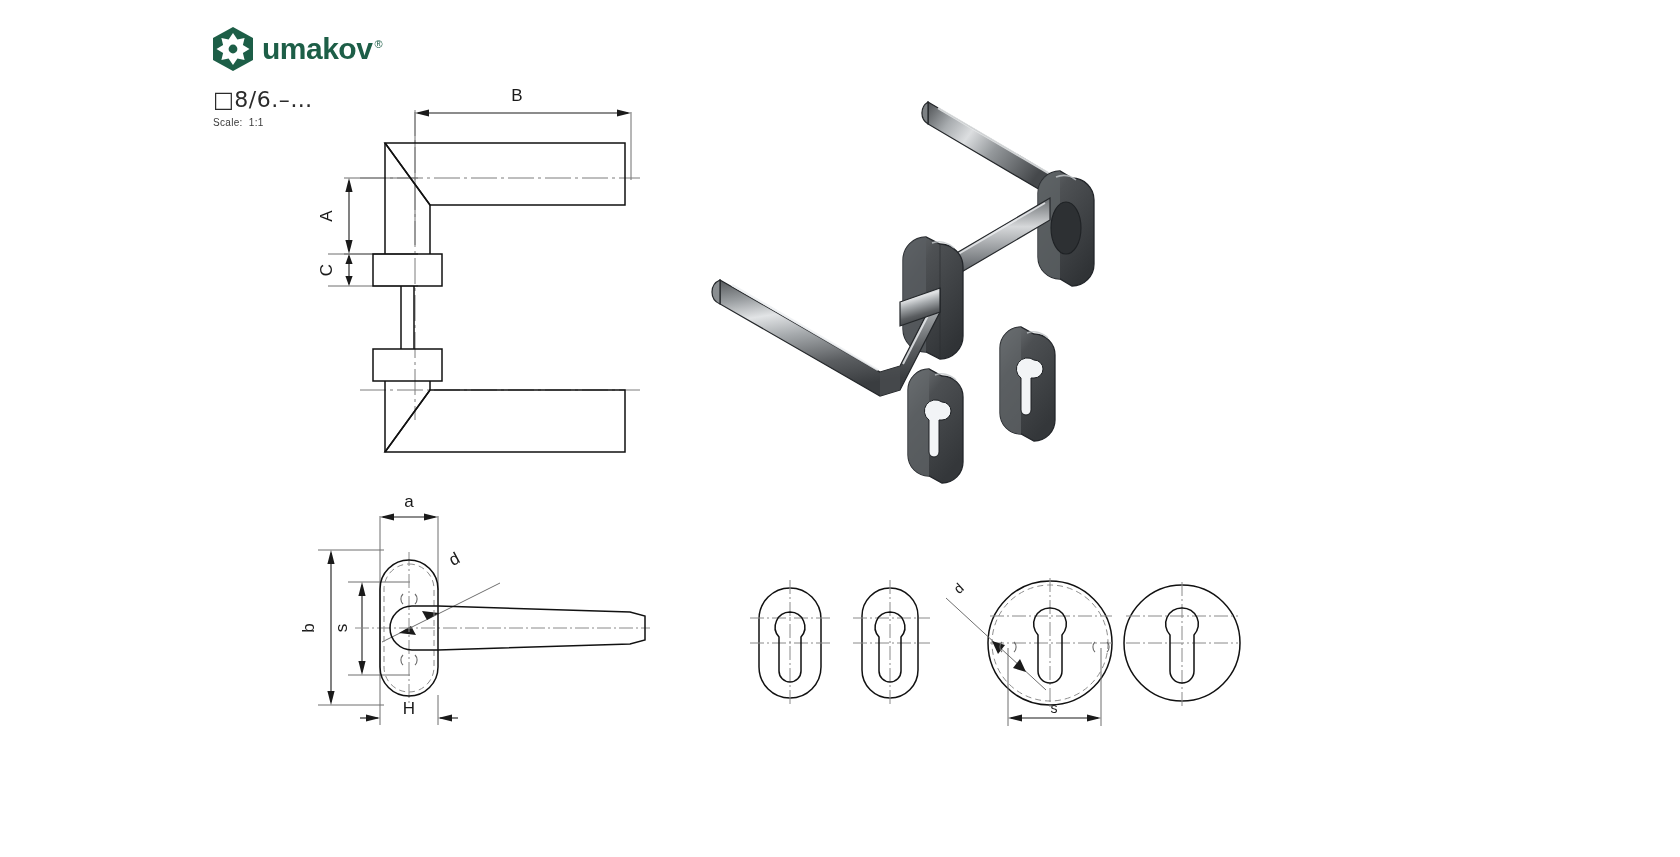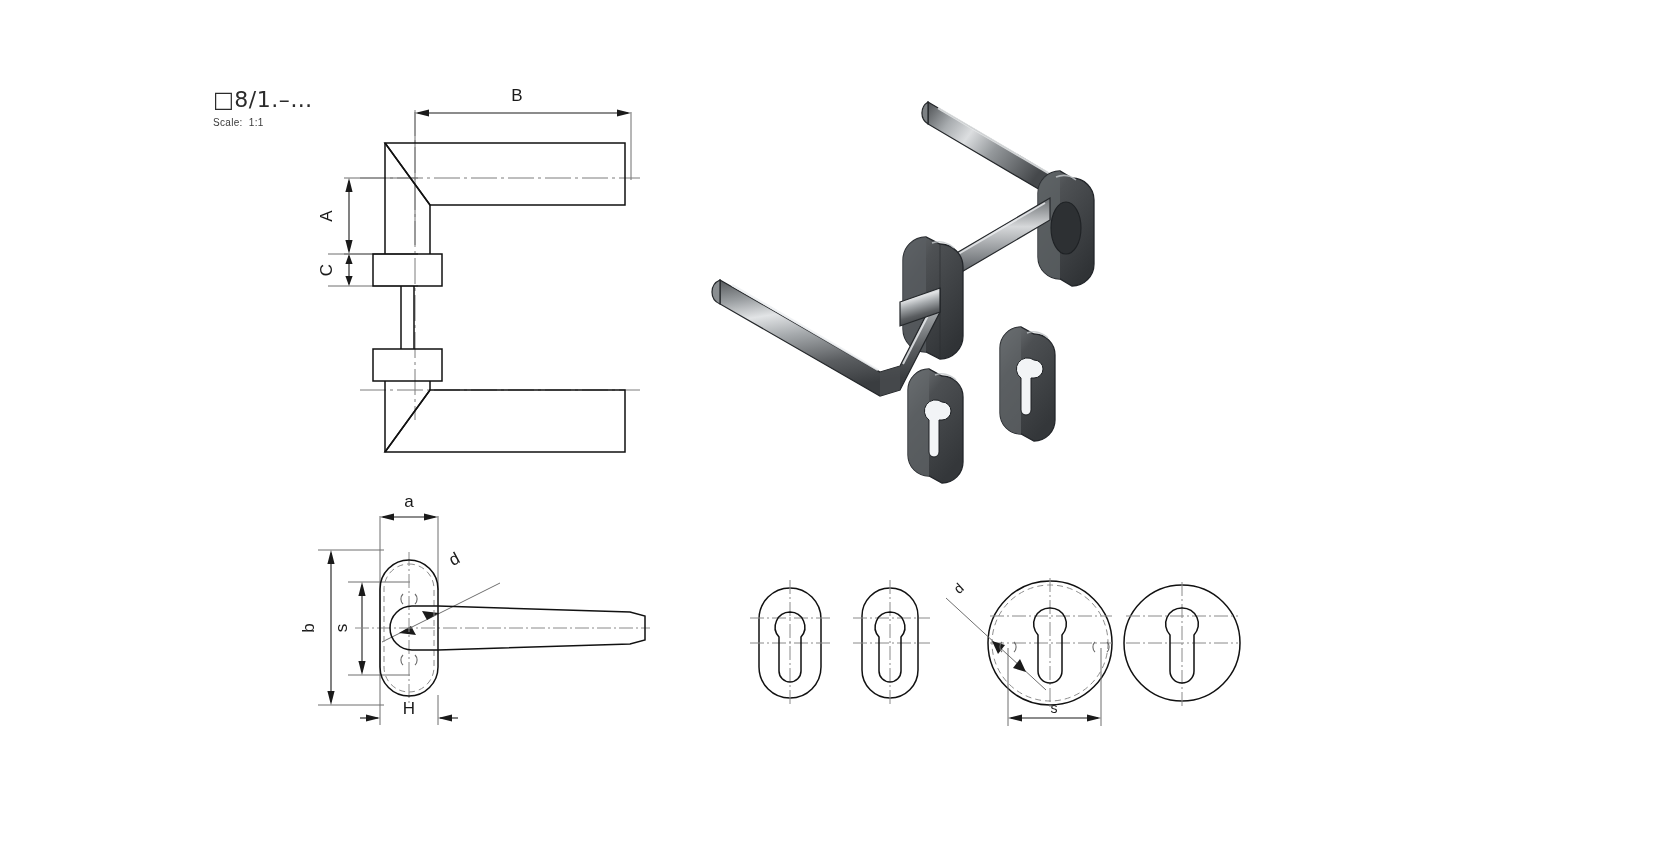--- a/index.html
+++ b/index.html
@@ -32,23 +32,38 @@
   .dtxt{font-family:"Liberation Sans",sans-serif;font-size:17px;fill:#1a1a1a;}
   .dtxt-s{font-family:"Liberation Sans",sans-serif;font-size:14px;fill:#1a1a1a;}
 
   .iso3d{position:absolute;}
 </style>
 </head>
 <body>
 
 <div class="stage">
 
+  <div id="brand">
+    <span class="mark">
+      <svg width="42" height="46" viewBox="0 0 42 46">
+        <polygon points="21,1 41,12 41,34 21,45 1,34 1,12" fill="#1d5e47"></polygon>
+        <path d="M21 7 L25.4 13.6 L32.6 11.9 L30.9 19.1 L37.5 23.0
+                 L30.9 26.9 L32.6 34.1 L25.4 32.4 L21 39.0 L16.6 32.4
+                 L9.4 34.1 L11.1 26.9 L4.5 23.0 L11.1 19.1 L9.4 11.9
+                 L16.6 13.6 Z" fill="#ffffff"></path>
+        <circle cx="21" cy="23" r="4.4" fill="#1d5e47"></circle>
+      </svg>
+    </span>
+    <span class="word" style="color:#1d5e47;">
+      <span>umakov</span><span class="reg">®</span>
+    </span>
+  </div>
 
   <div id="title-block">
-    <div class="code">□8/1.–…</div>
+    <div class="code">□8/6.–…</div>
     <div class="scale">
       <span>Scale:</span>
       &nbsp;<span>1:1</span>
     </div>
   </div>
 
   <div class="sv" style="left:300px;top:70px;">
     <svg width="420" height="420" viewBox="0 0 420 420">
 
       <g>

